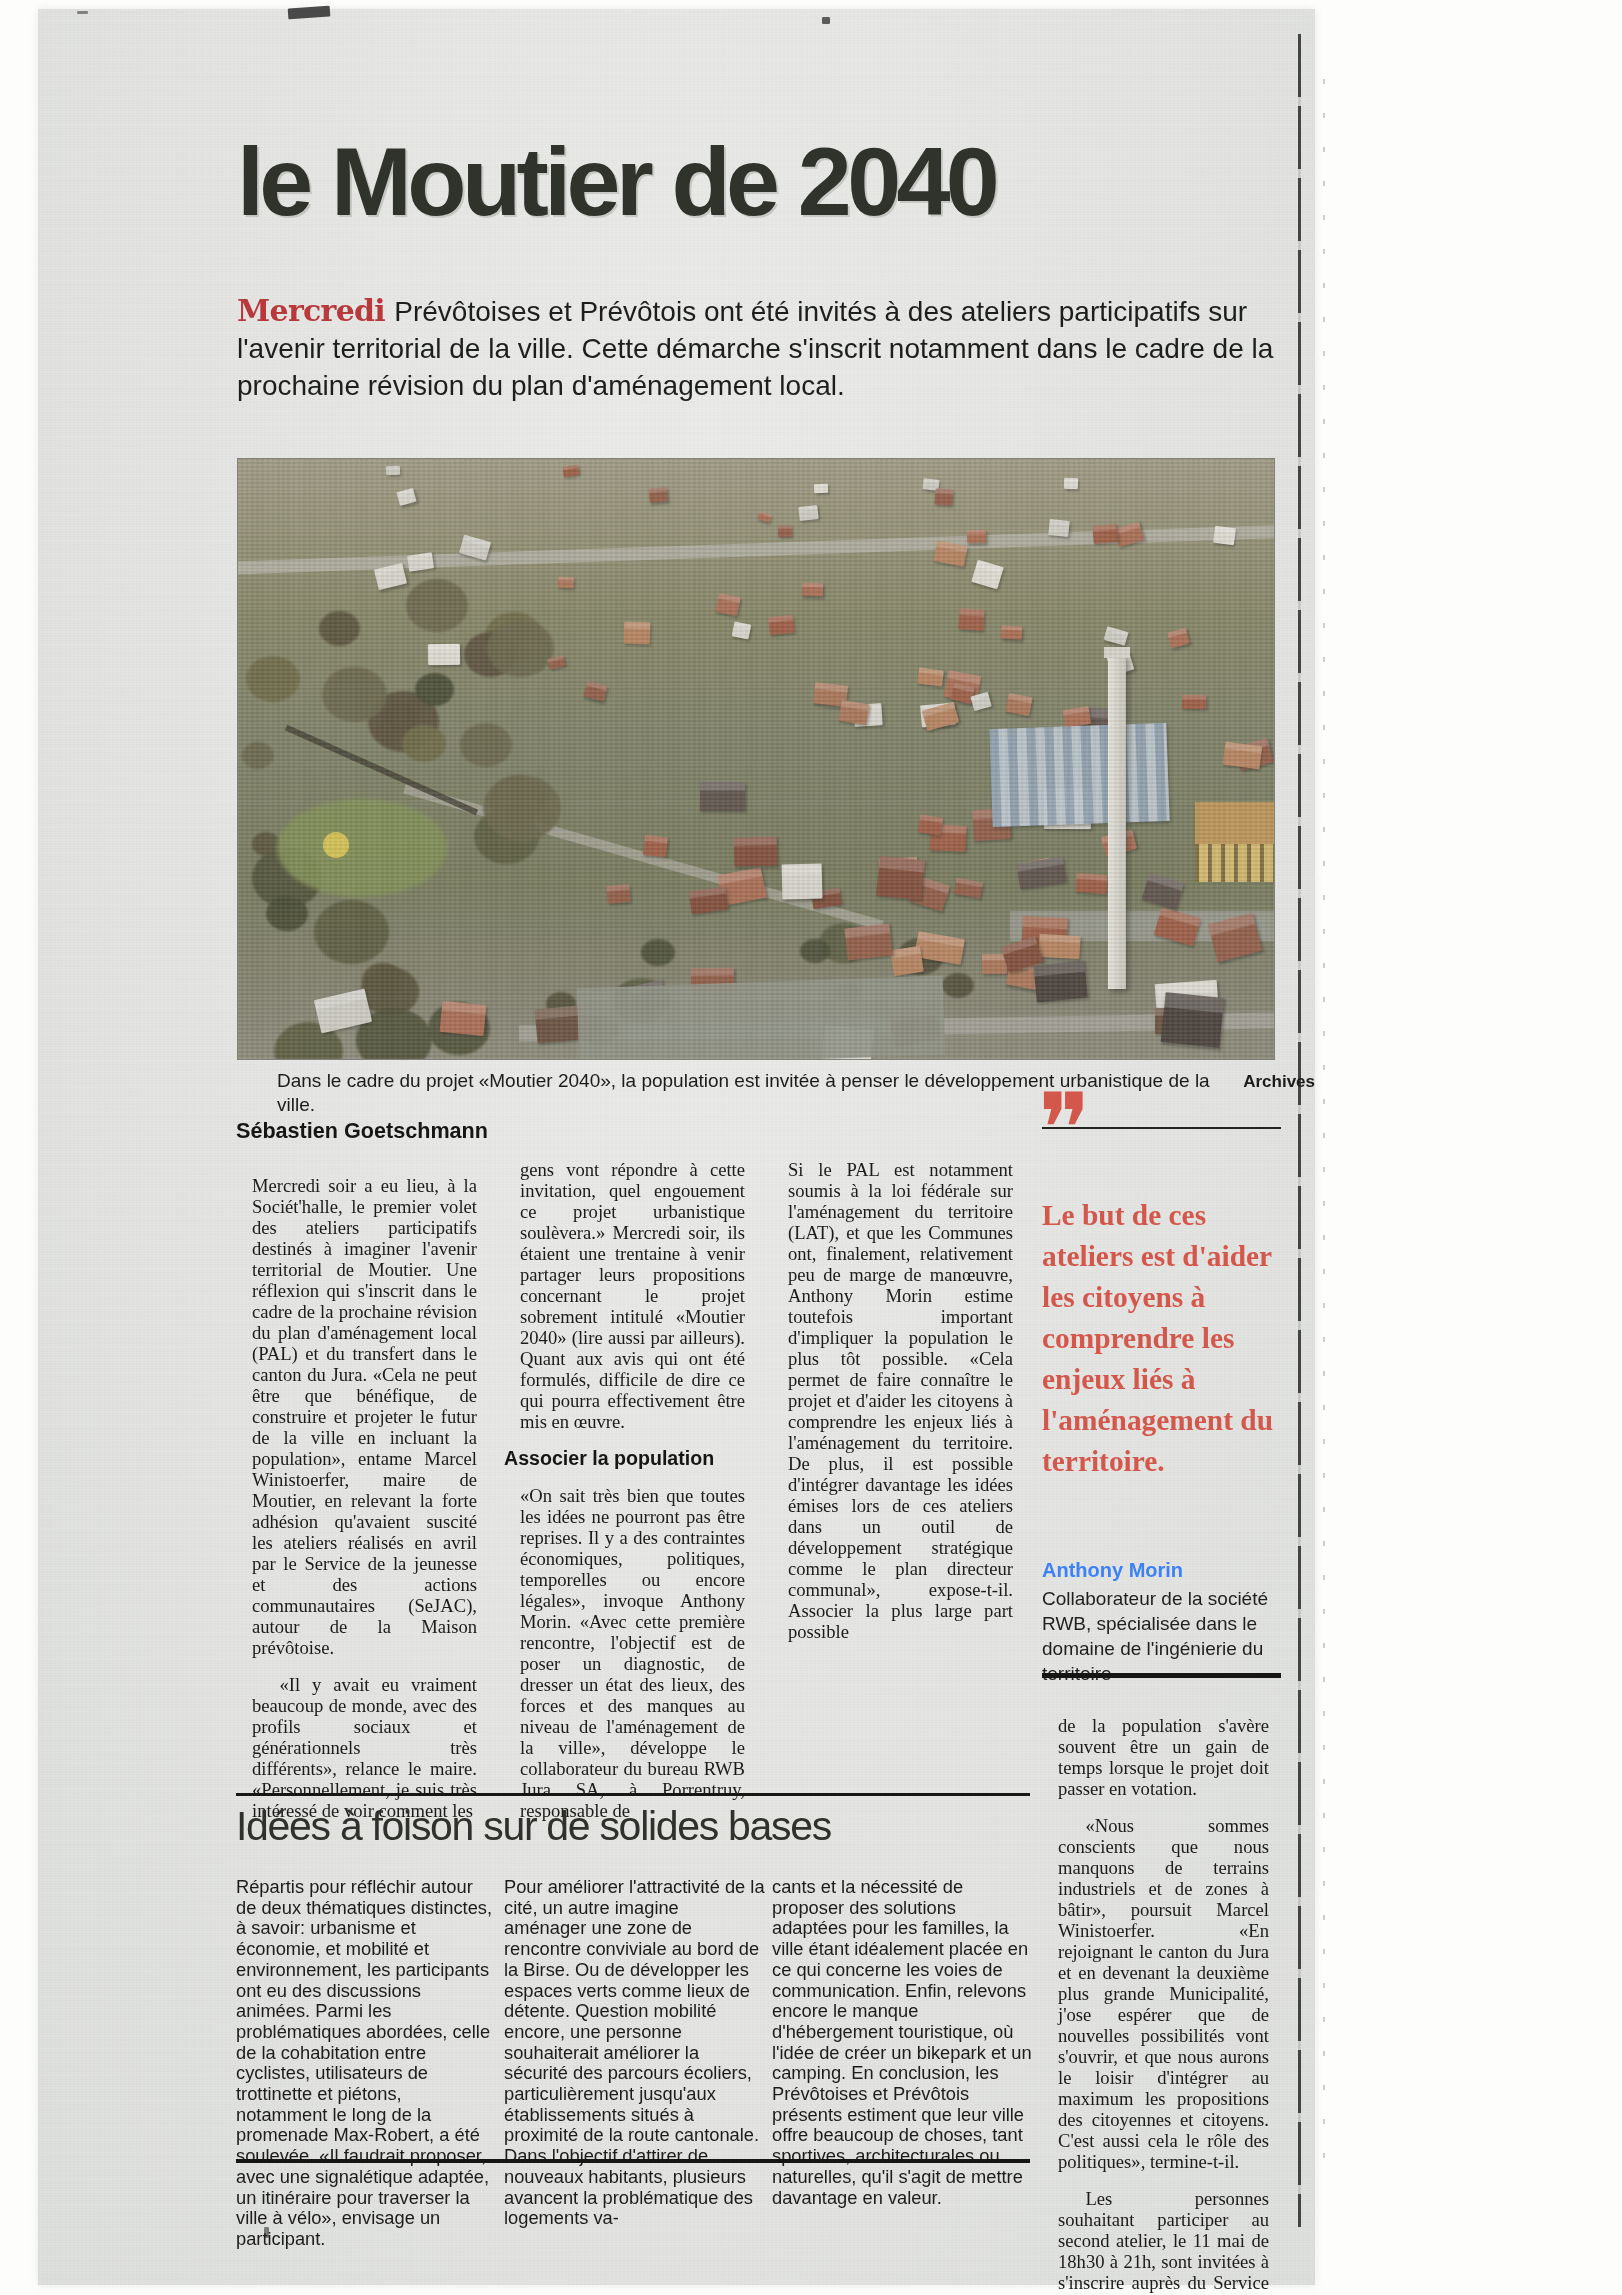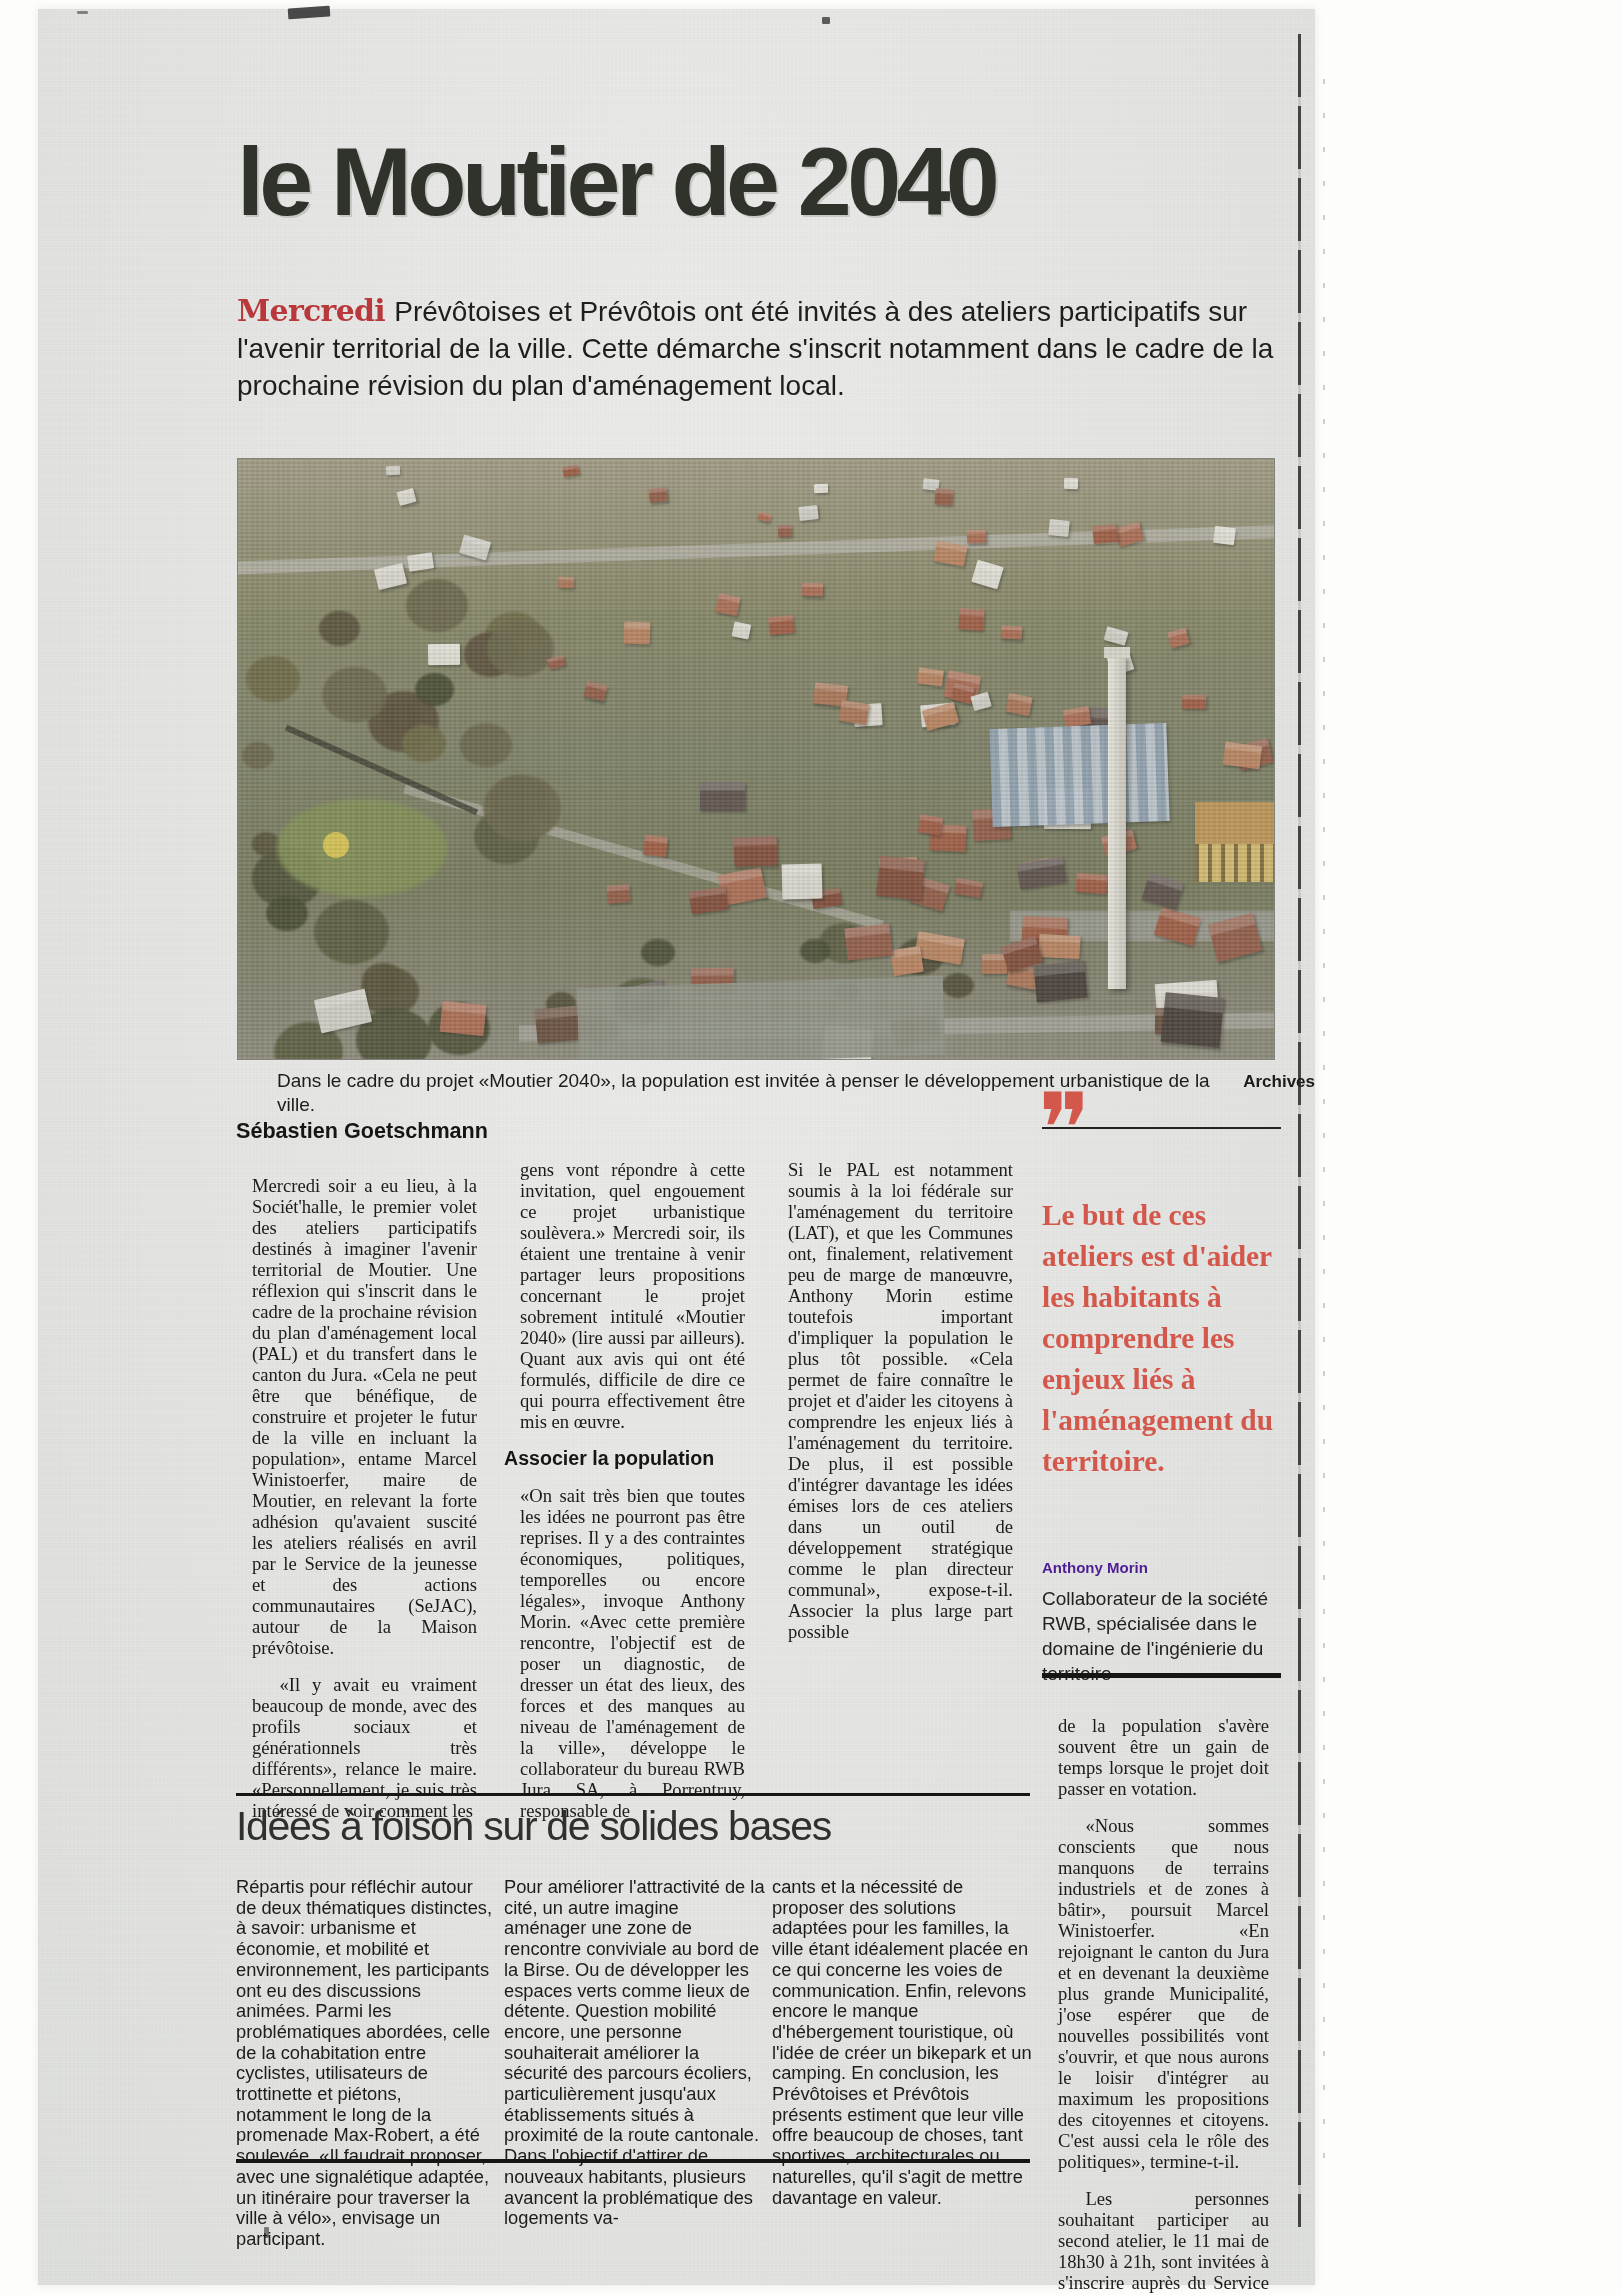--- a/index.html
+++ b/index.html
@@ -52,21 +52,21 @@
   .col-subhead{font-family:"Liberation Sans",sans-serif;font-weight:700;font-size:19.6px;
     color:#161614;margin:14.4px 0 6.5px 0;text-align:left;}
 
   .q-rule{position:absolute;left:1042px;top:1127px;width:239px;height:2px;background:#23231f;}
   .q-mark{position:absolute;left:1038px;top:1080px;font-family:"DejaVu Sans",sans-serif;
     font-size:98px;color:var(--red-quote);line-height:1;}
   .q-text{position:absolute;left:1042px;top:1195px;width:249px;margin:0;
     font-family:"Liberation Serif",serif;font-weight:700;
     font-size:29.4px;line-height:41px;color:var(--red-quote);letter-spacing:0;}
   .q-author{position:absolute;left:1042px;top:1559px;width:249px;
-    font-family:"Liberation Sans",sans-serif;font-weight:700;font-size:15px;color:#4c1d95;}
+    font-family:"Liberation Sans",sans-serif;font-weight:700;font-size:20px;color:#3b82f6;}
   .q-role{position:absolute;left:1042px;top:1586px;width:249px;
     font-family:"Liberation Sans",sans-serif;font-size:19px;line-height:25px;color:#1f1f1d;}
   .thick-rule{position:absolute;background:#161614;}
 
   .sub-title{position:absolute;left:236px;top:1803px;width:851px;margin:0;
     font-family:"Liberation Sans",sans-serif;font-weight:400;
     font-size:41px;letter-spacing:-1.3px;color:#2f312c;}
   .subcol{position:absolute;width:262px;top:1877px;
     font-family:"Liberation Sans",sans-serif;font-size:18.3px;line-height:20.7px;color:#1c1c1a;}
   .subcol p{margin:0;}
@@ -257,21 +257,21 @@
 </div>
 
 <div class="col" style="left:772px;top:1143px;height:622px;">
   <div>
       <p>Si le PAL est notamment soumis à la loi fédérale sur l'aménagement du territoire (LAT), et que les Communes ont, finalement, relativement peu de marge de manœuvre, Anthony Morin estime toutefois important d'impliquer la population le plus tôt possible. «Cela permet de faire connaître le projet et d'aider les citoyens à comprendre les enjeux liés à l'aménagement du territoire. De plus, il est possible d'intégrer davantage les idées émises lors de ces ateliers dans un outil de développement stratégique comme le plan directeur communal», expose-t-il. Associer la plus large part possible</p>
     </div>
 </div>
 
 <div class="q-rule"></div>
 <div class="q-mark">❞</div>
-<p class="q-text">Le but de ces ateliers est d'aider les habitants à comprendre les enjeux liés à l'aménagement du territoire.</p>
+<p class="q-text">Le but de ces ateliers est d'aider les citoyens à comprendre les enjeux liés à l'aménagement du territoire.</p>
 <div class="q-author">Anthony Morin</div>
 <div class="q-role">Collaborateur de la société RWB, spécialisée dans le domaine de l'ingénierie du territoire</div>
 <div class="thick-rule" style="left:1042px;top:1673px;width:239px;height:5.2px;"></div>
 <div class="col" style="left:1042px;top:1699px;width:243px;height:576px;">
   <div>
       <p>de la population s'avère souvent être un gain de temps lorsque le projet doit passer en votation.</p>
       <p>«Nous sommes conscients que nous manquons de terrains industriels et de zones à bâtir», poursuit Marcel Winistoerfer. «En rejoignant le canton du Jura et en devenant la deuxième plus grande Municipalité, j'ose espérer que de nouvelles possibilités vont s'ouvrir, et que nous aurons le loisir d'intégrer au maximum les propositions des citoyennes et citoyens. C'est aussi cela le rôle des politiques», termine-t-il.</p>
       <p>Les personnes souhaitant participer au second atelier, le 11 mai de 18h30 à 21h, sont invitées à s'inscrire auprès du Service de l'urbanisme à info@urb.moutier.ch ou au 032 494 13 33, jusqu'au vendredi 5 mai.</p>
     </div>
 </div>

